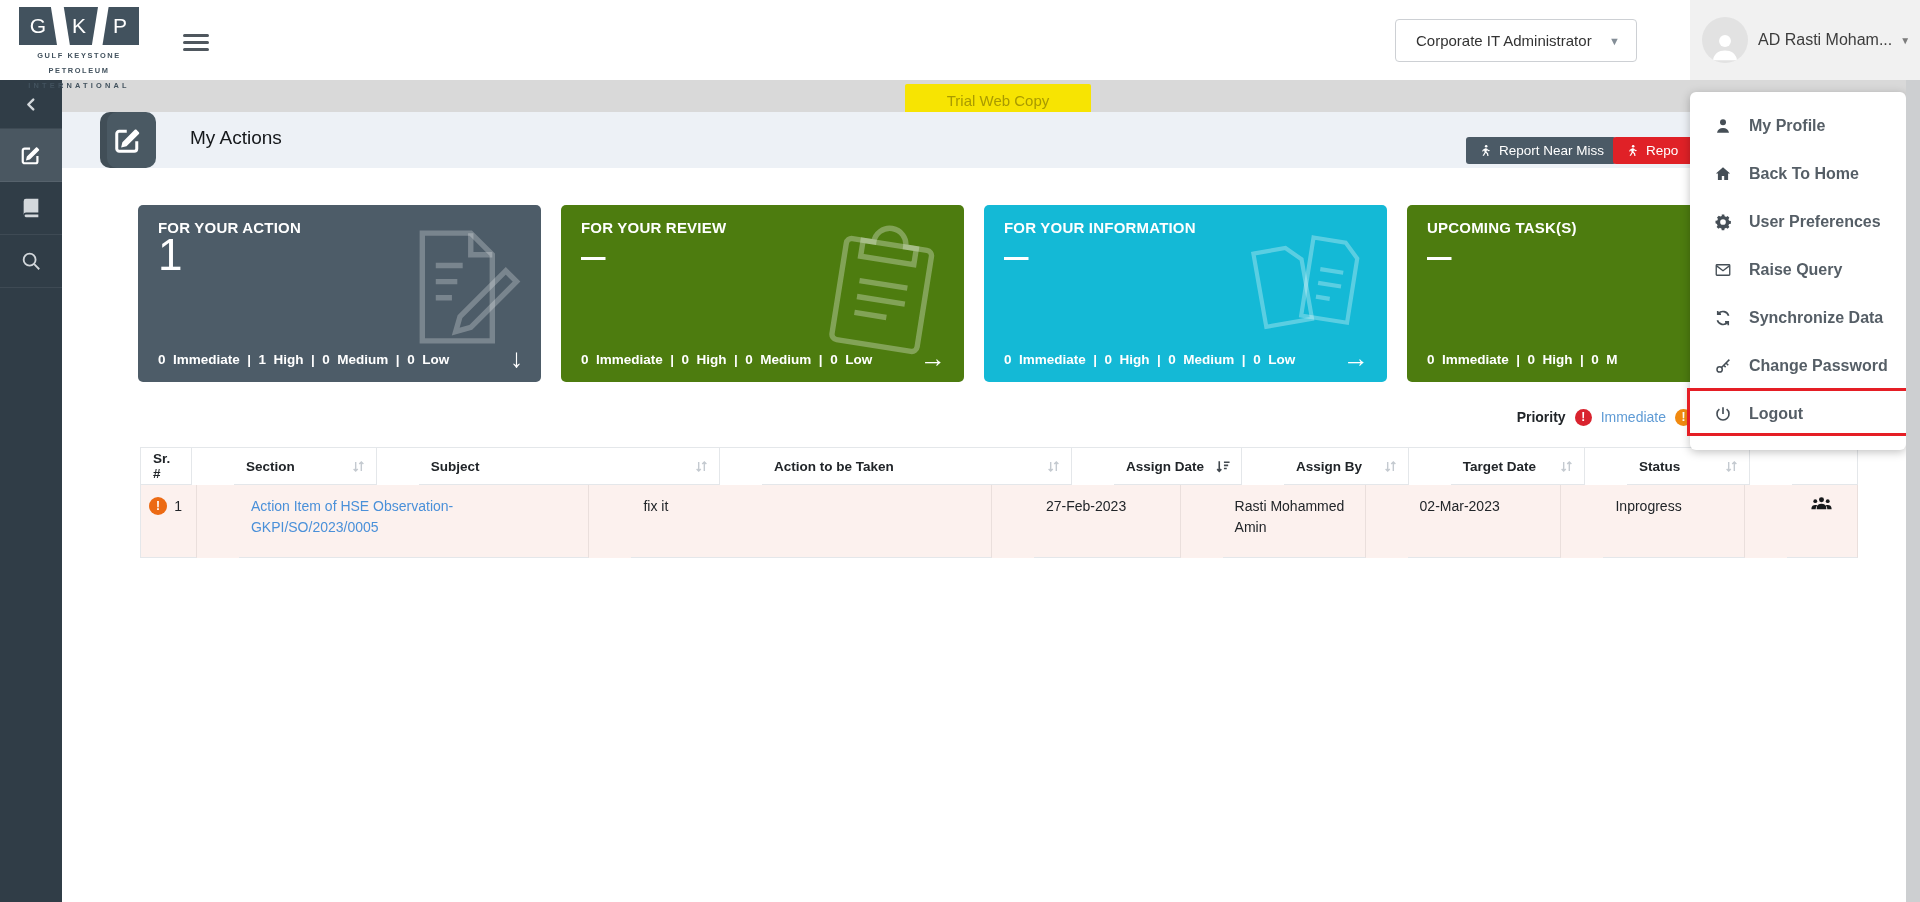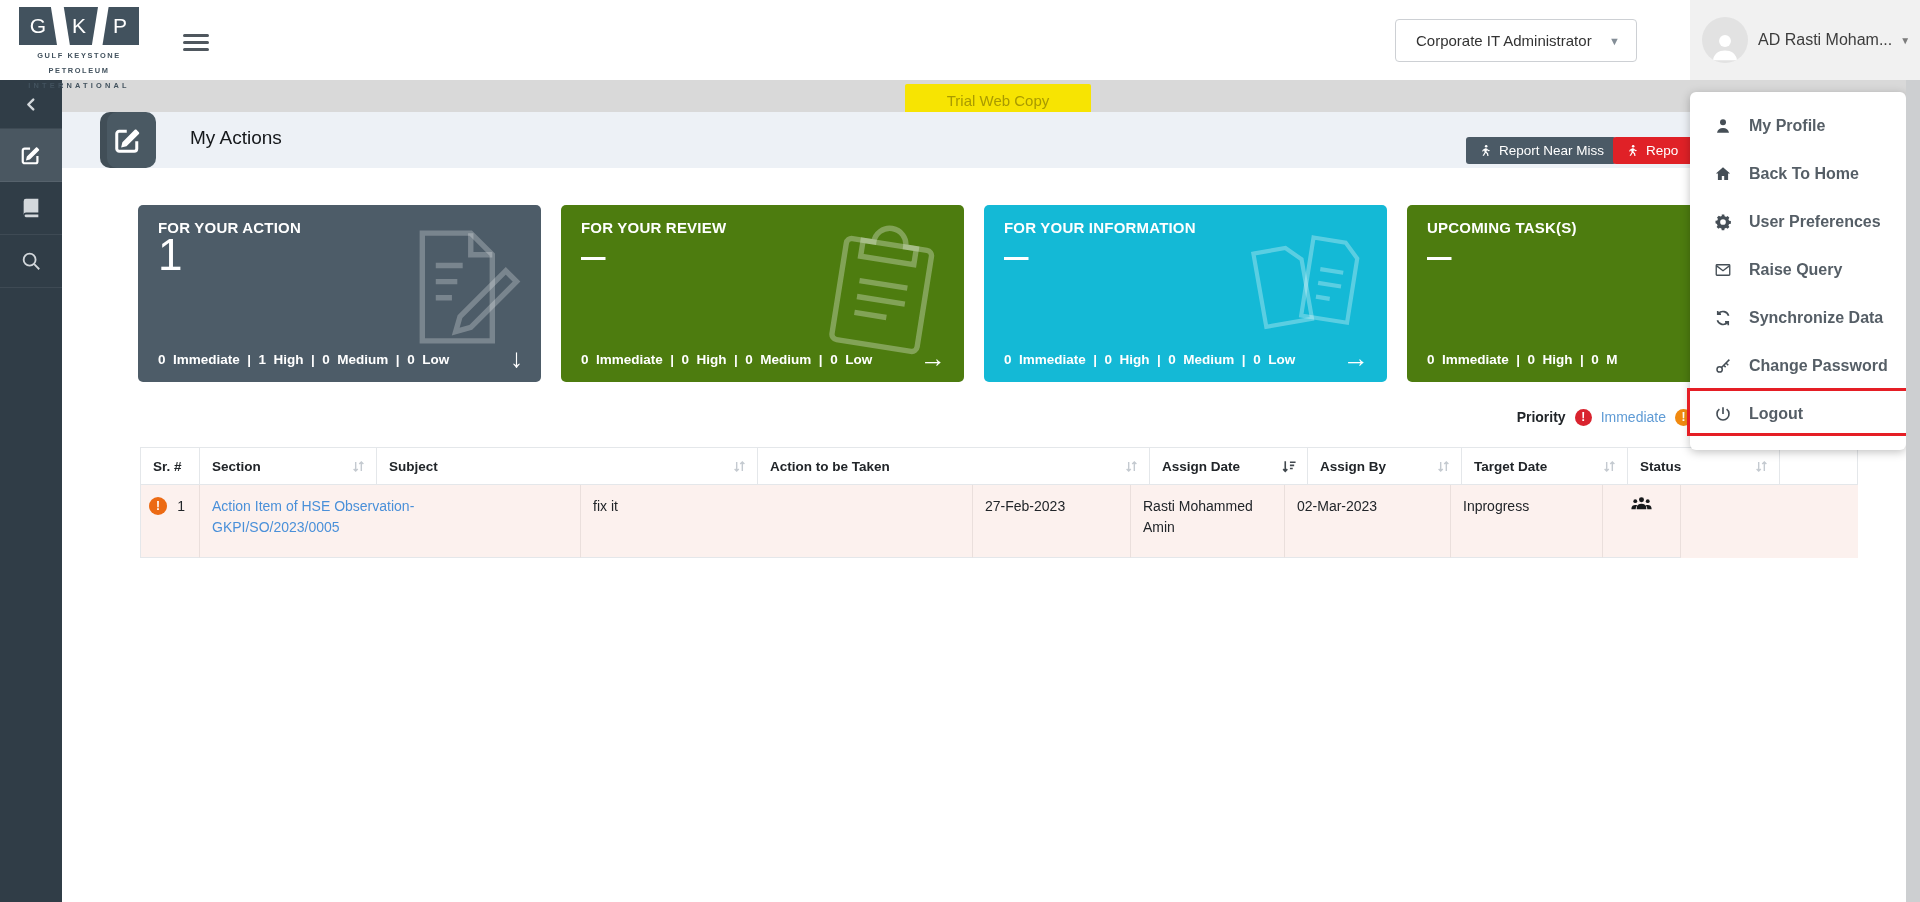--- a/index.html
+++ b/index.html
@@ -76,21 +76,21 @@
   
   .legend{position:absolute;top:406px;right:228px;display:flex;align-items:center;gap:9px;height:22px;}
   .legend-label{font-size:14px;font-weight:700;color:#212529;}
   .alert-dot{width:17px;height:17px;border-radius:50%;color:#fff;font-size:12px;font-weight:700;
              display:flex;align-items:center;justify-content:center;flex:0 0 auto;}
   .alert-red{background:#d9232e;} .alert-orange{background:#f1890f;}
   .legend-immediate{font-size:14px;color:#5f9bd5;}
 
   
   .table{position:absolute;left:140px;top:447px;width:1718px;}
-  .trow{display:flex;width:1718px;box-sizing:border-box;}
+  .trow{display:flex;width:1718px;box-sizing:border-box;gap:42px;}
   .thead{height:38px;background:#fff;border-top:1px solid #e4e7ea;}
   .th{display:flex;align-items:center;justify-content:space-between;padding:0 10px 0 12px;
       box-sizing:border-box;border-right:1px solid #e4e7ea;border-bottom:1px solid #e4e7ea;
       font-size:13.5px;font-weight:700;color:#212529;}
   .th:first-child{border-left:1px solid #e4e7ea;}
   .tbody-row{min-height:73px;background:#fcf1ee;}
   .td{padding:11px 12px 0 12px;box-sizing:border-box;border-right:1px solid #eadfdc;
       border-bottom:1px solid #e4e7ea;font-size:14px;color:#212529;line-height:21px;}
   .td:first-child{border-left:1px solid #e4e7ea;}
   .w-sr{width:60px;} .w-section{width:177px;} .w-subject{width:381px;} .w-action{width:392px;}

